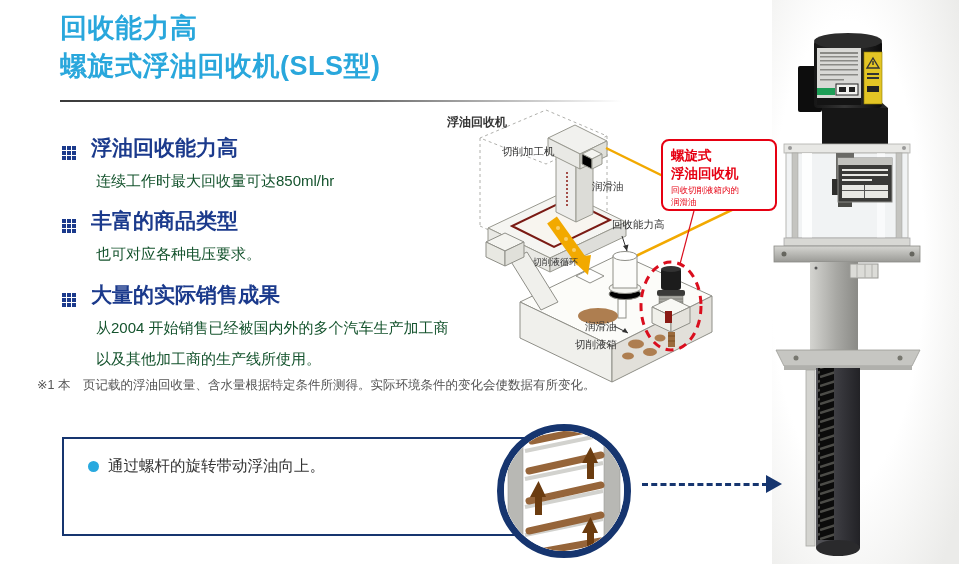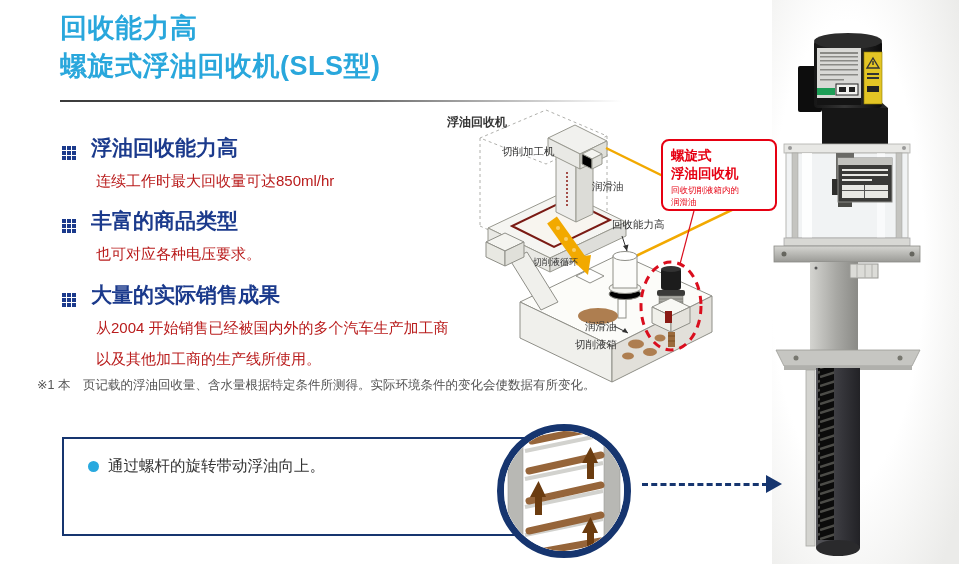--- a/index.html
+++ b/index.html
@@ -26,21 +26,21 @@
   .feature{left:60px;width:400px;}
   .feat-head{display:flex;align-items:center;gap:13px;text-align:center;}
   .grid-icon{
     width:4px;height:4px;background:#1B3A8C;display:inline-block;flex:0 0 auto;
     margin:0 12px 0 2px;
     box-shadow:5px 0 #1B3A8C,10px 0 #1B3A8C,
                0 5px #1B3A8C,5px 5px #1B3A8C,10px 5px #1B3A8C,
                0 10px #1B3A8C,5px 10px #1B3A8C,10px 10px #1B3A8C;
   }
   .feat-title{font-size:21px;font-weight:bold;color:#1B3A8C;white-space:nowrap;}
-  .feat-body{margin:7px 0 0 36px;font-size:15px;color:#b91c1c;line-height:1.55;white-space:nowrap;}
+  .feat-body{margin:7px 0 0 36px;font-size:15px;color:#14532d;line-height:1.55;white-space:nowrap;}
 
   .footnote{left:37px;top:377px;font-size:12.5px;color:#555;white-space:nowrap;}
 
   
   .diagram-label{font-size:10.5px;color:#333;white-space:nowrap;}
   .diagram-title{font-size:12px;font-weight:bold;color:#333;white-space:nowrap;}
   .callout{
     left:661px;top:139px;width:96px;
     border:2px solid #E60012;border-radius:8px;background:#fff;
     padding:6px 8px 1px 8px;z-index:4;

